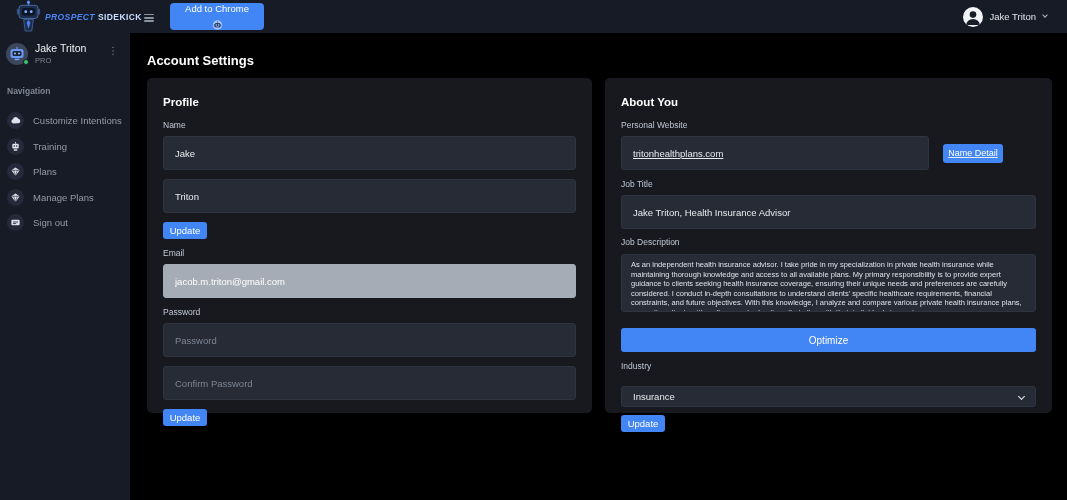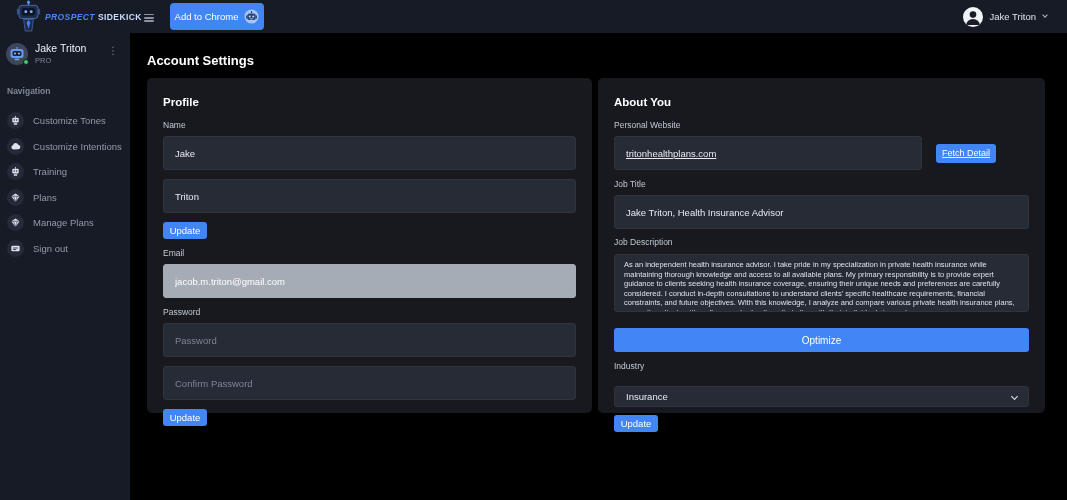--- a/index.html
+++ b/index.html
@@ -19,21 +19,21 @@
   .logo { position:absolute; left:15px; top:0; width:27px; height:33px; }
   .brand { position:absolute; left:45px; top:12px; font-size:8.5px; font-weight:bold; letter-spacing:.4px; white-space:nowrap; }
   .brand-primary { color:#4b86f7;font-style:italic; }
   .brand-secondary { color:#c9dcff; margin-left:3px; }
   .hamburger { position:absolute; left:144px; top:12px; width:10px; cursor:pointer; }
   .hamburger span { display:block; height:1.6px; background:#8a93a0; margin:1.7px 0; border-radius:1px; }
   .btn-chrome {
     position:absolute; left:170px; top:3px; width:94px; height:27px;
     background:#4285f4; border:none; border-radius:4px; color:#fff;
     font-size:9.5px; font-family:inherit; display:flex; align-items:center;
-    justify-content:center; gap:6px; cursor:pointer;
+    justify-content:center; gap:6px; cursor:pointer;flex-direction:column;
   }
   .user-chip { position:absolute; right:20px; top:6px; height:21px; display:flex; align-items:center; gap:7px; cursor:pointer; }
   .user-avatar { width:20px; height:20px; border-radius:50%; background:#f2f4f7; overflow:hidden; position:relative; }
   .user-chip-name { font-size:9.5px; color:#dfe3e9; }
   .caret { width:4px; height:4px; border-right:1.3px solid #aeb6c0; border-bottom:1.3px solid #aeb6c0; transform:rotate(45deg); margin-top:-3px; }
   
   .sidebar { position:absolute; top:33px; left:0; width:130px; bottom:0; background:#161b26; z-index:2; }
   .side-user { display:flex; align-items:center; margin:9px 6px 0 6px; position:relative; }
   .side-avatar { width:22px; height:22px; border-radius:50%; background:#3d465a; position:relative; flex:none; }
   .side-avatar svg { position:absolute; left:3px; top:4px; }
@@ -43,21 +43,21 @@
   .side-user-plan { font-size:7.5px; color:#7e8794; margin-top:2px; }
   .dots { position:absolute; right:6px; top:3px; color:#7e8794; font-size:10px; cursor:pointer; letter-spacing:0; }
   .nav-label { margin:21px 0 0 7px; font-size:8.5px; font-weight:bold; color:#7e8794; }
   .nav { margin-top:12px; }
   .nav-item { display:flex; align-items:center; gap:9px; height:25.5px; padding-left:7px; cursor:pointer; }
   .nav-ico { width:17px; height:17px; border-radius:50%; background:#242a39; display:flex; align-items:center; justify-content:center; flex:none; }
   .nav-text { font-size:9.5px; color:#949ca8; }
   
   .main { position:absolute; left:130px; top:33px; right:0; bottom:0; background:#000; }
   .page-title { margin:20px 0 0 17px; font-size:13px; font-weight:bold; color:#fff; }
-  .cards { position:absolute; left:17px; top:45px; display:flex; gap:6px; }
+  .cards { position:absolute; left:17px; top:45px; display:flex; gap:13px; }
   .card { background:#17191f; border-radius:5px; height:335px; padding:16px; }
   .card-profile { width:445px; }
   .card-about { width:447px; }
   .card-h { font-size:11.5px; font-weight:bold; color:#fff; margin-top:2px; }
   .f-label { font-size:8.5px; color:#c2c8d2; margin-top:12px; }
   .f-label.tight { margin-top:9px; }
   .inp {
     display:block; width:100%; height:21px; margin-top:6px;
     background:#262b35; border:1px solid #2f3540; border-radius:3px;
     color:#e8ebf0; font-size:9.5px; font-family:inherit; padding:16px 11px; outline:none;
@@ -153,47 +153,35 @@
     </div>
     <span class="dots">⋮</span>
   </div>
 
   <div class="nav-label">Navigation</div>
 
   <div class="nav">
     <div class="nav-item">
       <span class="nav-ico">
         <svg width="11" height="11" viewBox="0 0 12 12">
+            <path d="M3.6 9.2a2.3 2.3 0 0 1-.4-4.5 3 3 0 0 1 5.8-.5 2.4 2.4 0 0 1-.4 4.9z" fill="#dfe4ec"></path>
+          </svg>
+      </span>
+      <span class="nav-text">Customize Intentions</span>
+    </div>
+    <div class="nav-item">
+      <span class="nav-ico">
+        <svg width="11" height="11" viewBox="0 0 12 12">
             <rect x="5.6" y="1" width="0.9" height="2" fill="#dfe4ec"></rect>
             <rect x="2.5" y="3" width="7" height="5.3" rx="1.2" fill="#dfe4ec"></rect>
             <circle cx="4.7" cy="5.5" r="0.85" fill="#242a39"></circle>
             <circle cx="7.3" cy="5.5" r="0.85" fill="#242a39"></circle>
             <rect x="4" y="9" width="4" height="1.5" rx="0.6" fill="#dfe4ec"></rect>
           </svg>
       </span>
-      <span class="nav-text">Customize Tones</span>
-    </div>
-    <div class="nav-item">
-      <span class="nav-ico">
-        <svg width="11" height="11" viewBox="0 0 12 12">
-            <path d="M3.6 9.2a2.3 2.3 0 0 1-.4-4.5 3 3 0 0 1 5.8-.5 2.4 2.4 0 0 1-.4 4.9z" fill="#dfe4ec"></path>
-          </svg>
-      </span>
-      <span class="nav-text">Customize Intentions</span>
-    </div>
-    <div class="nav-item">
-      <span class="nav-ico">
-        <svg width="11" height="11" viewBox="0 0 12 12">
-            <rect x="5.6" y="1" width="0.9" height="2" fill="#dfe4ec"></rect>
-            <rect x="2.5" y="3" width="7" height="5.3" rx="1.2" fill="#dfe4ec"></rect>
-            <circle cx="4.7" cy="5.5" r="0.85" fill="#242a39"></circle>
-            <circle cx="7.3" cy="5.5" r="0.85" fill="#242a39"></circle>
-            <rect x="4" y="9" width="4" height="1.5" rx="0.6" fill="#dfe4ec"></rect>
-          </svg>
-      </span>
       <span class="nav-text">Training</span>
     </div>
     <div class="nav-item">
       <span class="nav-ico">
         <svg width="11" height="11" viewBox="0 0 12 12">
             <path d="M6 1.5 L10.5 4.6 L6 10.8 L1.5 4.6 Z" fill="#dfe4ec"></path>
             <path d="M1.5 4.6h9" stroke="#242a39" stroke-width="0.7"></path>
             <path d="M4 4.6 6 10.8 8 4.6" fill="none" stroke="#242a39" stroke-width="0.6"></path>
           </svg>
       </span>
@@ -243,21 +231,21 @@
       <input class="inp stack" type="password" placeholder="Confirm Password" style="">
       <button class="btn btn-update">Update</button>
     </div>
 
     <div class="card card-about">
       <div class="card-h">About You</div>
 
       <div class="f-label">Personal Website</div>
       <div class="site-row">
         <input class="inp" type="text" value="tritonhealthplans.com" style="">
-        <button class="btn btn-fetch">Fetch Detail</button>
+        <button class="btn btn-fetch">Name Detail</button>
       </div>
 
       <div class="f-label tight">Job Title</div>
       <input class="inp" type="text" value="Jake Triton, Health Insurance Advisor" style="">
 
       <div class="f-label" style="margin-top:8px;">Job Description</div>
       <textarea class="txta" style="">As an independent health insurance advisor. I take pride in my specialization in private health insurance while maintaining thorough knowledge and access to all available plans. My primary responsibility is to provide expert guidance to clients seeking health insurance coverage, ensuring their unique needs and preferences are carefully considered. I conduct in-depth consultations to understand clients' specific healthcare requirements, financial constraints, and future objectives. With this knowledge, I analyze and compare various private health insurance plans, presenting clients with well-researched options that align with their individual circumstances.</textarea>
 
       <button class="btn btn-optimize">Optimize</button>
 

